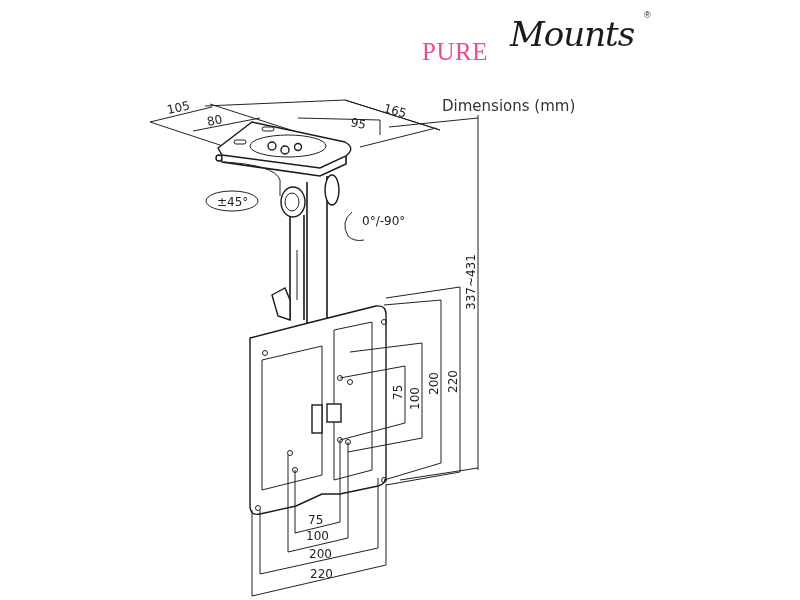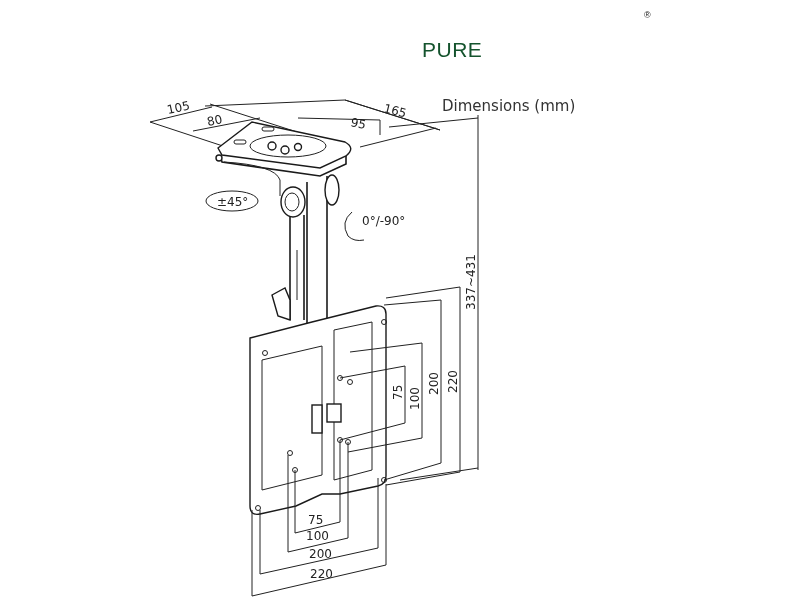--- a/index.html
+++ b/index.html
@@ -1,32 +1,33 @@
 <!DOCTYPE html>
 <html><head>
 <meta charset="utf-8">
 <style>
   html, body { margin: 0; padding: 0; background: #ffffff; }
   body { width: 800px; height: 600px; position: relative; overflow: hidden; font-family: "Liberation Sans", sans-serif; color: #1a1a1a; }
   .logo { position: absolute; left: 418px; top: 10px; width: 240px; height: 60px; }
-  .logo-pure { position: absolute; left: 4px; top: 28px; font-family: Liberation Sans, sans-serif; font-size: 21px; letter-spacing: 0.5px; color: #14532d; }
+  .logo-pure { position: absolute; left: 4px; top: 28px; font-family: Liberation Serif, serif; font-size: 25px; letter-spacing: 0.5px; color: #ec4899; }
   .logo-mounts { position: absolute; left: 92px; top: 4px; font-family: "DejaVu Serif", serif; font-style: italic; font-size: 34px; color: #1a1a1a; letter-spacing: -1px; }
   .logo-reg { position: absolute; left: 226px; top: 0px; font-size: 9px; color: #1a1a1a; }
   .dim-title { position: absolute; left: 442px; top: 97px; font-size: 15px; color: #333; font-family: "DejaVu Sans", sans-serif; }
   svg.drawing { position: absolute; left: 0; top: 0; }
   .lbl { font-family: "DejaVu Sans", sans-serif; font-size: 12px; fill: #222; }
   .ln { stroke: #222; stroke-width: 1; fill: none; }
   .thick { stroke: #1a1a1a; stroke-width: 1.6; fill: none; }
   .fillw { fill: #ffffff; stroke: #1a1a1a; stroke-width: 1.4; }
 </style>
 </head>
 <body>
 
 <div class="logo">
   <span class="logo-pure">PURE</span>
+  <span class="logo-mounts">Mounts</span>
   <span class="logo-reg">®</span>
 </div>
 
 <div class="dim-title">Dimensions (mm)</div>
 
 <svg class="drawing" width="800" height="600" viewBox="0 0 800 600">
 
   <g>
 
     <line class="ln" x1="150" y1="122" x2="212" y2="107"></line>

